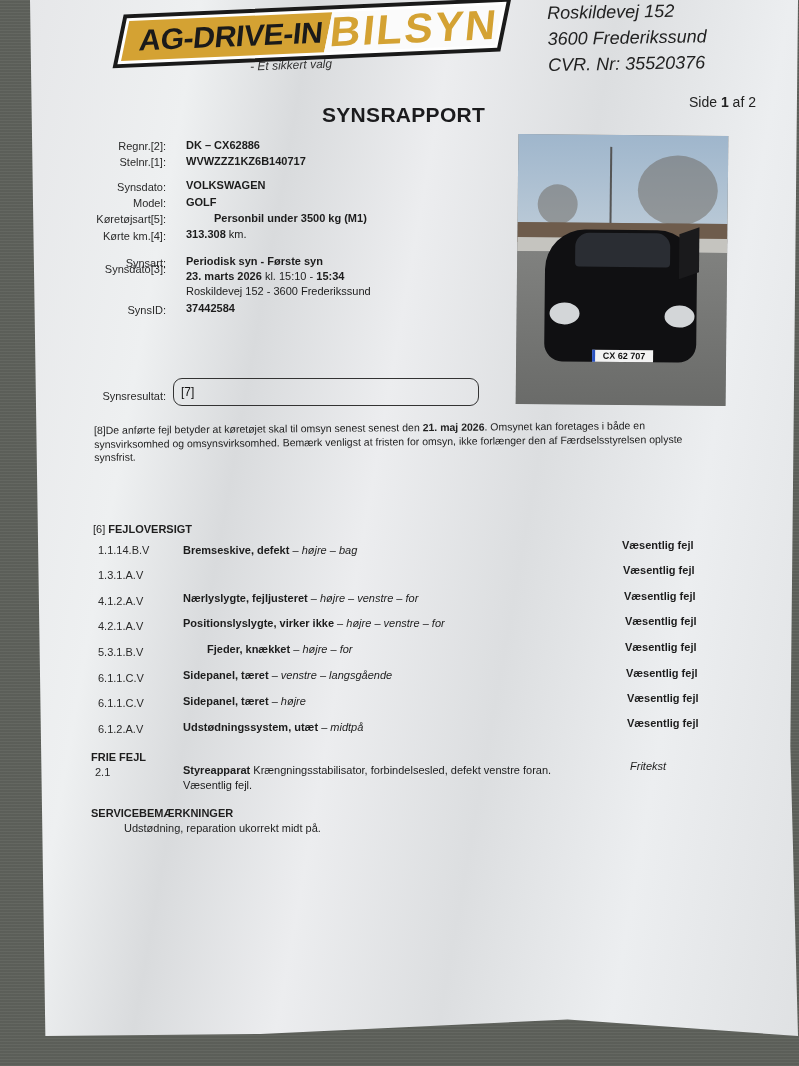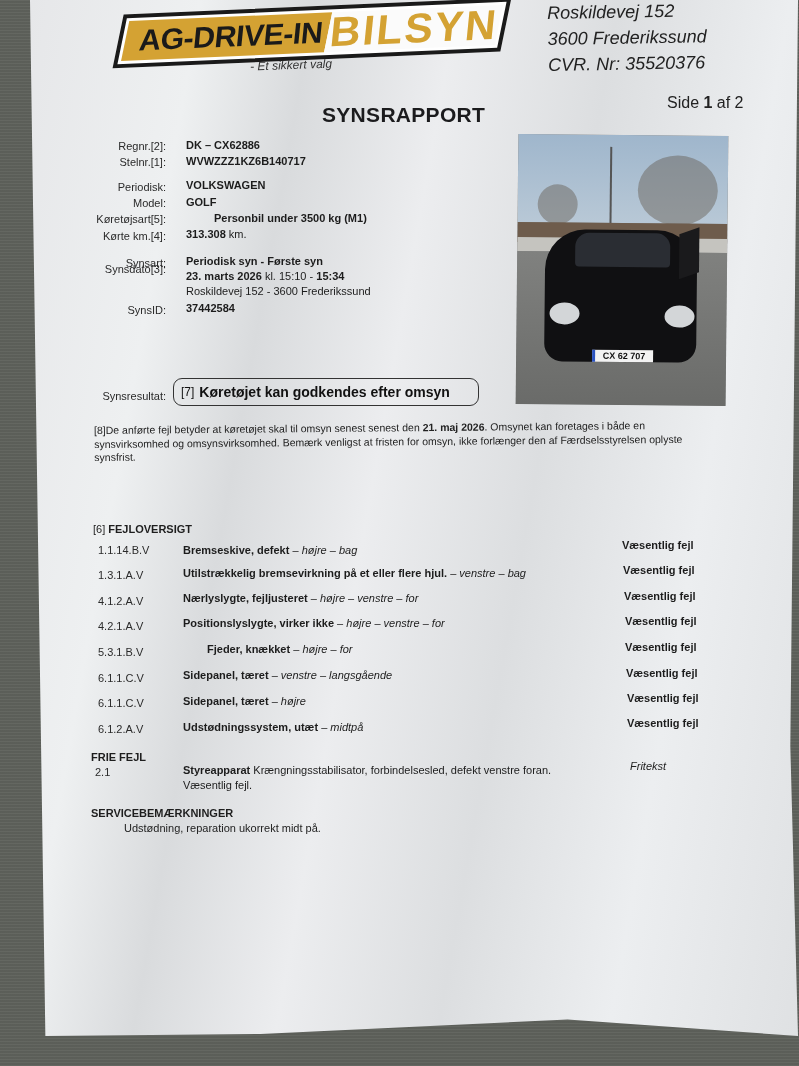--- a/index.html
+++ b/index.html
@@ -40,21 +40,21 @@
     }
     .tagline {
       position:absolute; left:250px; top:58px; font-size:12px; font-style:italic;
       color:#333; transform: rotate(-2deg);
     }
 
     .company {
       position:absolute; left:547px; top:0px; font-style:italic; font-size:18px;
       line-height:26px; color:#222; transform: rotate(-1deg); transform-origin:left top;
     }
-    .page-num { position:absolute; left:667px; top:94px; font-size:16px; color:#222; }
+    .page-num { position:absolute; left:689px; top:94px; font-size:14px; color:#222; }
     .page-num b { font-weight:bold; }
 
     .title {
       position:absolute; left:322px; top:103px; font-size:21px; font-weight:bold; color:#1b1b1d;
       letter-spacing:0.3px;
     }
 
     .field-label { position:absolute; font-size:11px; color:#2a2a2a; text-align:right; width:120px; }
     .field-value { position:absolute; font-size:11px; color:#1c1c1c; font-weight:bold; }
     .field-value.normal { font-weight:normal; }
@@ -127,21 +127,21 @@
 
 <div class="page-num"><span>Side </span><b>1</b><span> af 2</span></div>
 
 <div class="title">SYNSRAPPORT</div>
 
 <div class="field-label" style="left:46px; top:140px;">Regnr.[2]:</div>
 <div class="field-value" style="left:186px; top:139px;">DK – CX62886</div>
 <div class="field-label" style="left:46px; top:156px;">Stelnr.[1]:</div>
 <div class="field-value" style="left:186px; top:155px;">WVWZZZ1KZ6B140717</div>
 
-<div class="field-label" style="left:46px; top:181px;">Periodisk:</div>
+<div class="field-label" style="left:46px; top:181px;">Synsdato:</div>
 <div class="field-value" style="left:186px; top:179px;">VOLKSWAGEN</div>
 <div class="field-label" style="left:46px; top:197px;">Model:</div>
 <div class="field-value" style="left:186px; top:196px;">GOLF</div>
 <div class="field-label" style="left:46px; top:213px;">Køretøjsart[5]:</div>
 <div class="field-value" style="left:186px; top:212px;padding-left:28px;">Personbil under 3500 kg (M1)</div>
 <div class="field-label" style="left:46px; top:230px;">Kørte km.[4]:</div>
 <div class="field-value" style="left:186px; top:228px;"><span>313.308</span><span class="normal" style="font-weight:normal"> km.</span></div>
 
 <div class="field-label" style="left:46px; top:257px;">Synsart:</div>
 <div class="field-value" style="left:186px; top:255px;">Periodisk syn - Første syn</div>
@@ -163,35 +163,33 @@
   <div class="car-window"></div>
   <div class="door"></div>
   <div class="headlamp" style="left:33px; top:168px;"></div>
   <div class="headlamp" style="left:148px; top:170px;"></div>
   <div class="plate">CX 62 707</div>
 </div>
 
 <div class="result-label">Synsresultat:</div>
 <div class="result-box">
   <span class="code">[7]</span>
-  <span>Køretøjet kan godkendes efter omsyn</span>
 </div>
 
 <div class="notice"><span>[8]De anførte fejl betyder at køretøjet skal til omsyn senest senest den </span><b>21. maj 2026</b><span>. Omsynet kan foretages i både en synsvirksomhed og omsynsvirksomhed. Bemærk venligst at fristen for omsyn, ikke forlænger den af Færdselsstyrelsen oplyste synsfrist.</span></div>
 
 <div class="section-head" style="left:93px; top:523px;"><span class="code">[6]</span><span> FEJLOVERSIGT</span></div>
 
 <div class="defect-row" style="top:544px;">
   <span class="defect-code">1.1.14.B.V</span>
   <span class="defect-desc"><b>Bremseskive, defekt</b><i> – højre – bag</i></span>
   <span class="defect-sev" style="left:622px; top:-5px;">Væsentlig fejl</span>
 </div>
 <div class="defect-row" style="top:569px;">
   <span class="defect-code">1.3.1.A.V</span>
-  <span class="defect-desc" style="top:-2px;"><b>Utilstrækkelig bremsevirkning på et eller flere hjul.</b><i> – venstre – bag</i></span>
   <span class="defect-sev" style="left:623px; top:-5px;">Væsentlig fejl</span>
 </div>
 <div class="defect-row" style="top:595px;">
   <span class="defect-code">4.1.2.A.V</span>
   <span class="defect-desc" style="top:-3px;"><b>Nærlyslygte, fejljusteret</b><i> – højre – venstre – for</i></span>
   <span class="defect-sev" style="left:624px; top:-5px;">Væsentlig fejl</span>
 </div>
 <div class="defect-row" style="top:620px;">
   <span class="defect-code">4.2.1.A.V</span>
   <span class="defect-desc" style="top:-3px;"><b>Positionslyslygte, virker ikke</b><i> – højre – venstre – for</i></span>

